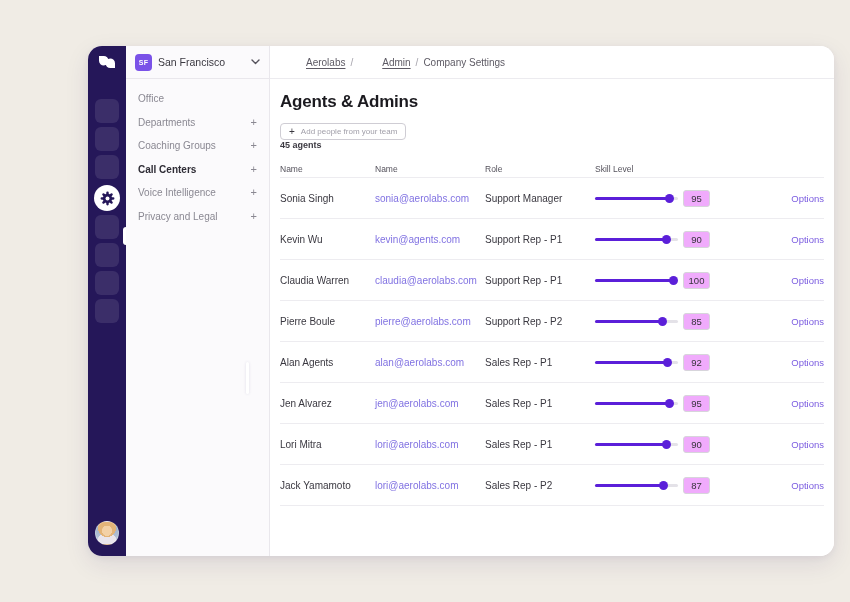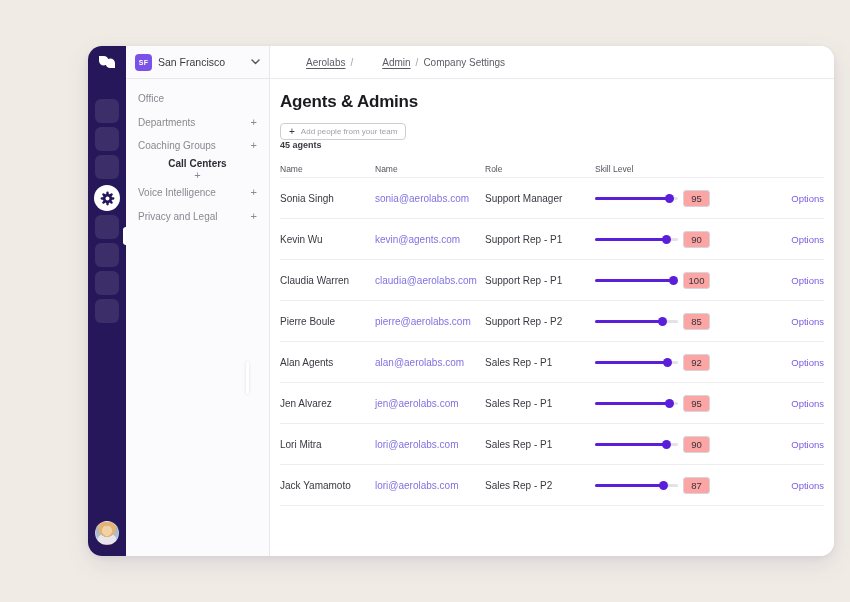--- a/index.html
+++ b/index.html
@@ -59,21 +59,21 @@
     width:17px; height:17px; border-radius:4px; background:#7a52e8;
     color:#fff; font-size:7px; font-weight:bold;
     display:flex; align-items:center; justify-content:center; letter-spacing:0.2px;
   }
   .ws-name { flex:1; font-size:10.5px; color:#3a3840; font-weight:500; }
   .nav { padding-top:8px;text-align:right; }
   .nav-item {
     height:23.5px; padding:0 12px; display:flex; align-items:center;
     justify-content:space-between; font-size:10px; color:#8a8892; cursor:pointer;
   }
-  .nav-item.active { color:#2e2c35; font-weight:bold;flex-direction:column; }
+  .nav-item.active { color:#2e2c35; font-weight:bold; }
   .nav-plus { color:#8a8892; font-size:11px; font-weight:normal; line-height:1; }
   .side-scroll-thumb {
     position:absolute; right:20px; top:316px; width:3px; height:32px;
     background:#ffffff; border-radius:2px; box-shadow:0 0 3px rgba(60,50,110,0.14);
   }
   
   .main { flex:1; background:#ffffff; display:flex; flex-direction:column; min-width:0; }
   .topbar {
     height:33px; flex:0 0 33px; border-bottom:1px solid #ecebef;
     display:flex; align-items:center; padding:0 12px; font-size:10px; color:#5d5a64;
@@ -114,21 +114,21 @@
     position:absolute; left:0; top:4px; height:3px;
     background:#5b1fd9; border-radius:2px;
   }
   .slider-thumb {
     position:absolute; top:1px; width:9px; height:9px; border-radius:50%;
     background:#5b1fd9; cursor:grab;
   }
   .skill-box {
     width:27px; height:17px; border:1px solid #d7d5db; border-radius:3px;
     display:flex; align-items:center; justify-content:center;
-    font-size:9.5px; color:#35333a; background:#fca5a5;
+    font-size:9.5px; color:#35333a; background:#f0abfc;
   }
   .optcell { text-align:right; }
   .options { color:#7a5be0; font-size:9.5px; cursor:pointer; }
 </style>
 </head>
 <body>
 
 <div class="card">
 
   <div class="rail">

